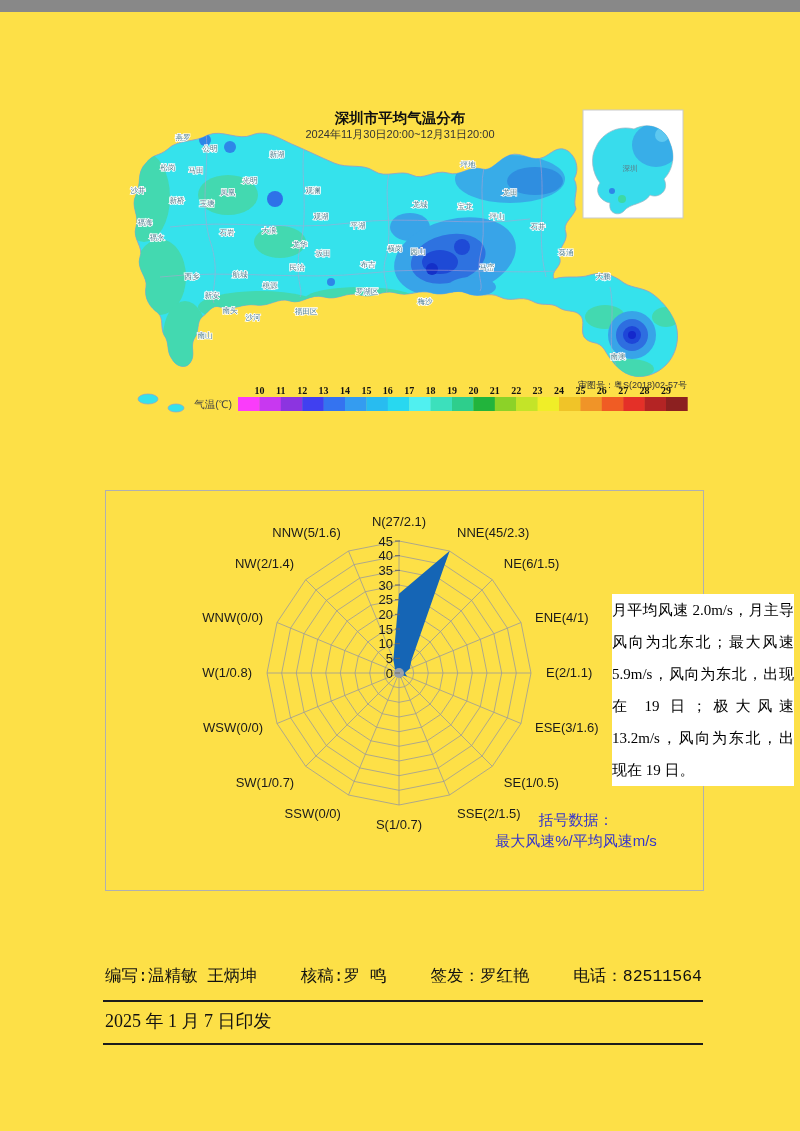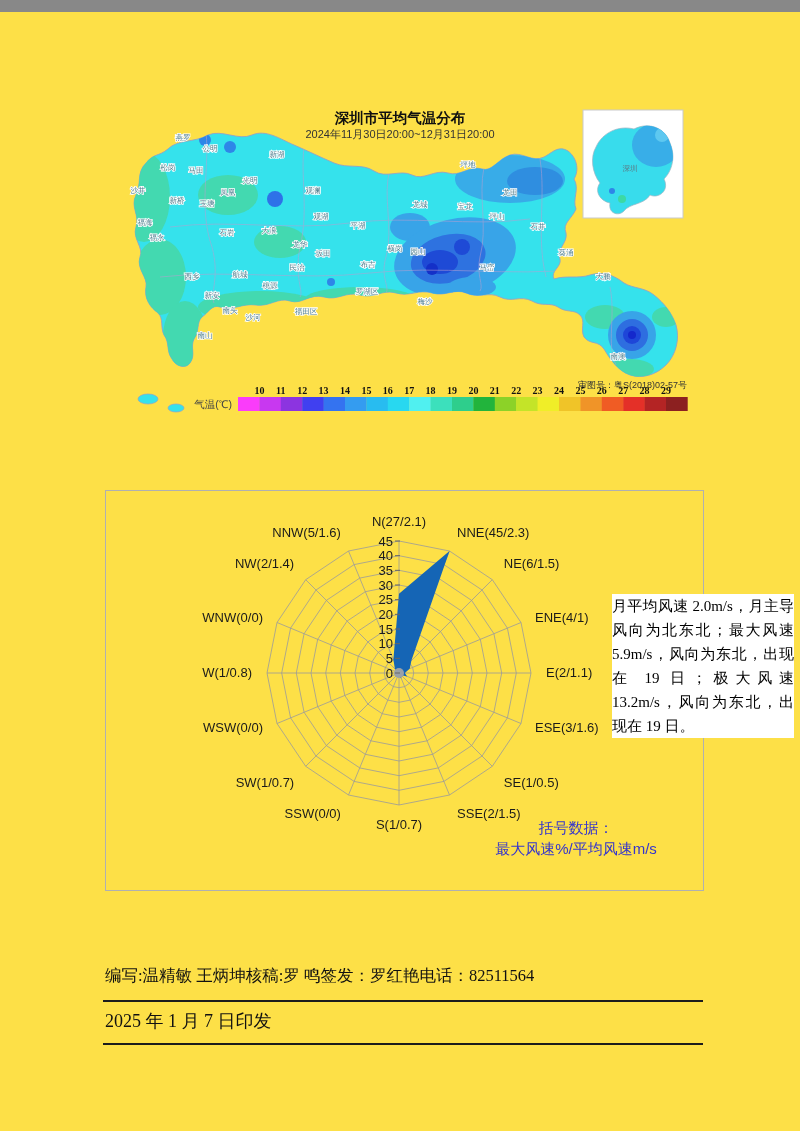--- a/index.html
+++ b/index.html
@@ -17,26 +17,26 @@
   .cb-tick{font-size:10px;font-weight:600;fill:#111;font-family:"Liberation Serif",serif;text-anchor:middle;}
   .inset-label{font-size:7.5px;fill:#5a7d88;font-family:"Liberation Sans",sans-serif;text-anchor:middle;}
   
   .caption{left:0;width:800px;text-align:center;font-size:15.5px;font-weight:bold;letter-spacing:1px;}
   #cap3{top:421px;}
   #cap4{top:899px;}
   
   #rose-box{left:105px;top:478px;width:597px;height:399px;border:1px solid #b0b0b0;}
   .rose-tick{font-size:13px;fill:#1a1a1a;font-family:"Liberation Sans",sans-serif;}
   .rose-dir{font-size:13px;fill:#1a1a1a;font-family:"Liberation Sans",sans-serif;}
-  #rose-note{left:330px;top:326px;width:280px;text-align:center;font-family:"Liberation Sans",sans-serif;
+  #rose-note{left:330px;top:318px;width:280px;text-align:center;font-family:"Liberation Sans",sans-serif;
              font-size:15px;font-weight:500;color:#3535cd;line-height:21px;}
-  #side-par{left:612px;top:582px;width:182px;background:#fff;font-size:15px;line-height:24px;
+  #side-par{left:612px;top:582px;width:182px;background:#fff;font-size:15px;line-height:32px;
             text-align:justify;color:#000;}
   
-  #byline{left:105px;top:953px;width:597px;display:flex;font-size:16.5px;}
+  #byline{left:105px;top:953px;width:597px;display:flex;justify-content:space-between;font-size:16.5px;font-family:Liberation Mono, monospace;}
   .rule{left:103px;width:600px;border-top:2px solid #1c1c1c;height:0;}
   #rule1{top:988px;} #rule2{top:1031px;}
   #org-row{left:105px;top:997px;width:592px;display:flex;justify-content:space-between;font-size:18px;}
 </style>
 </head>
 <body>
 
 <div id="page">
 
   <div class="abs" id="map-wrap">

